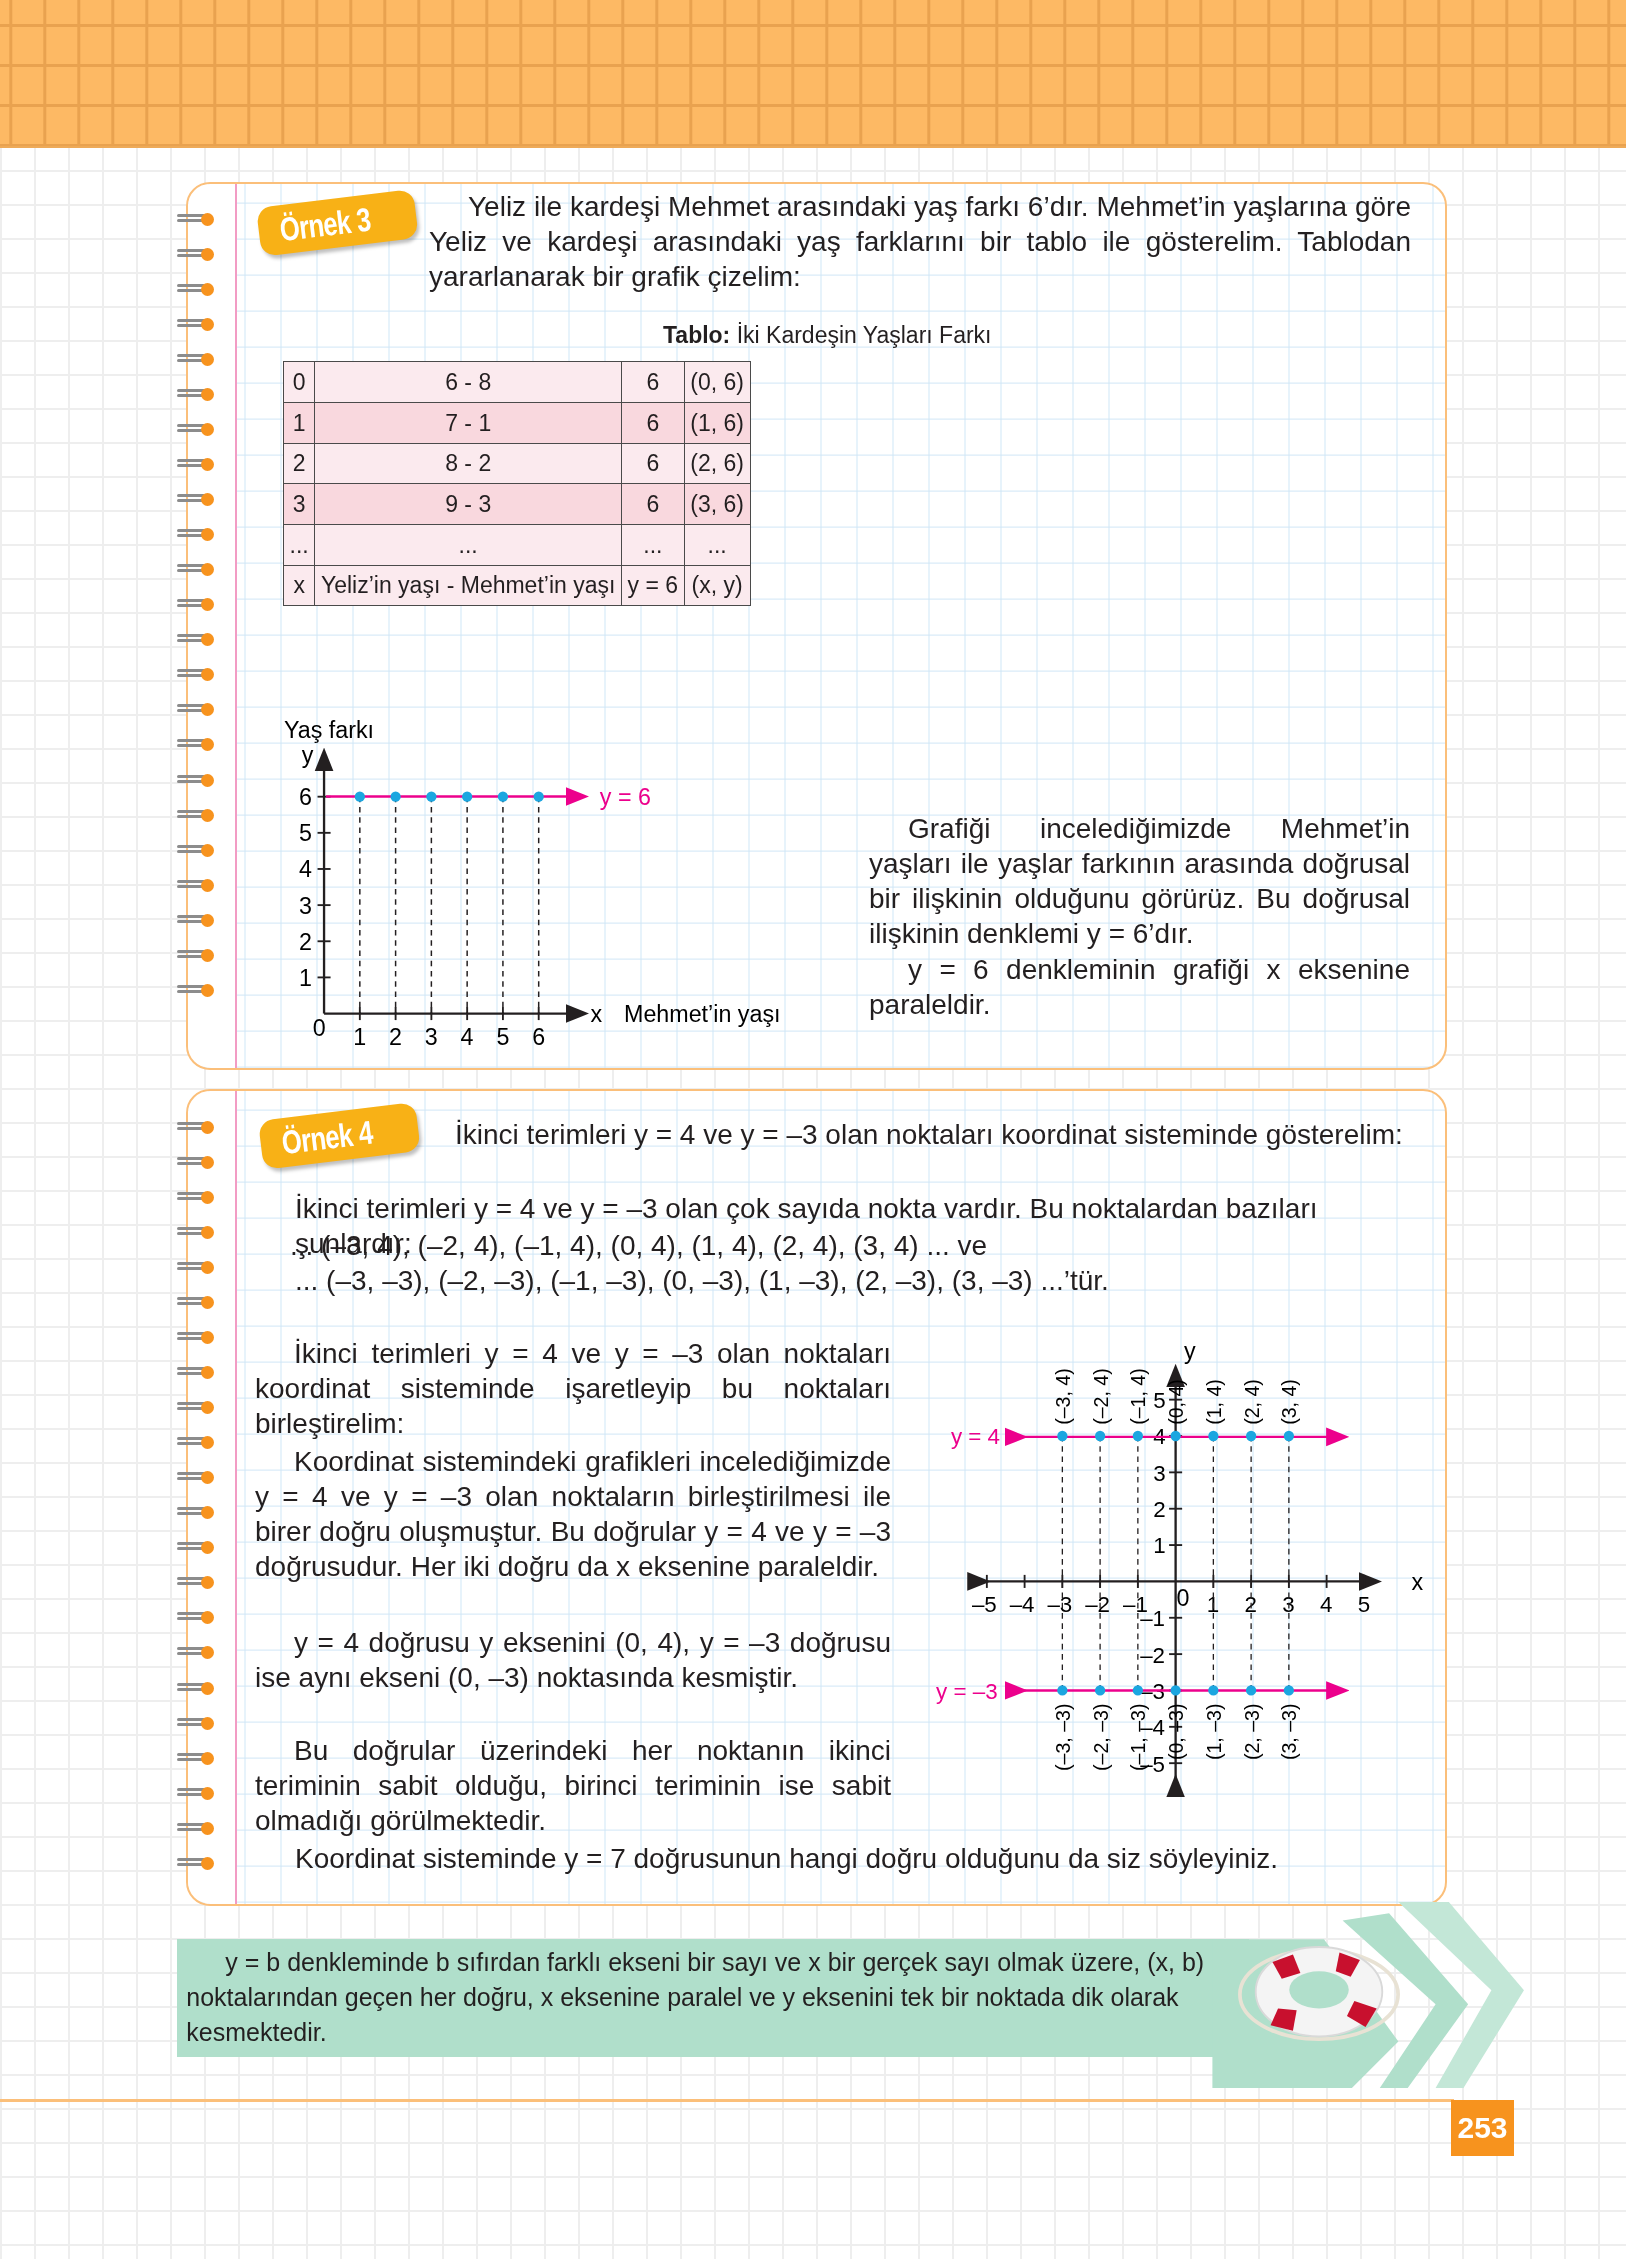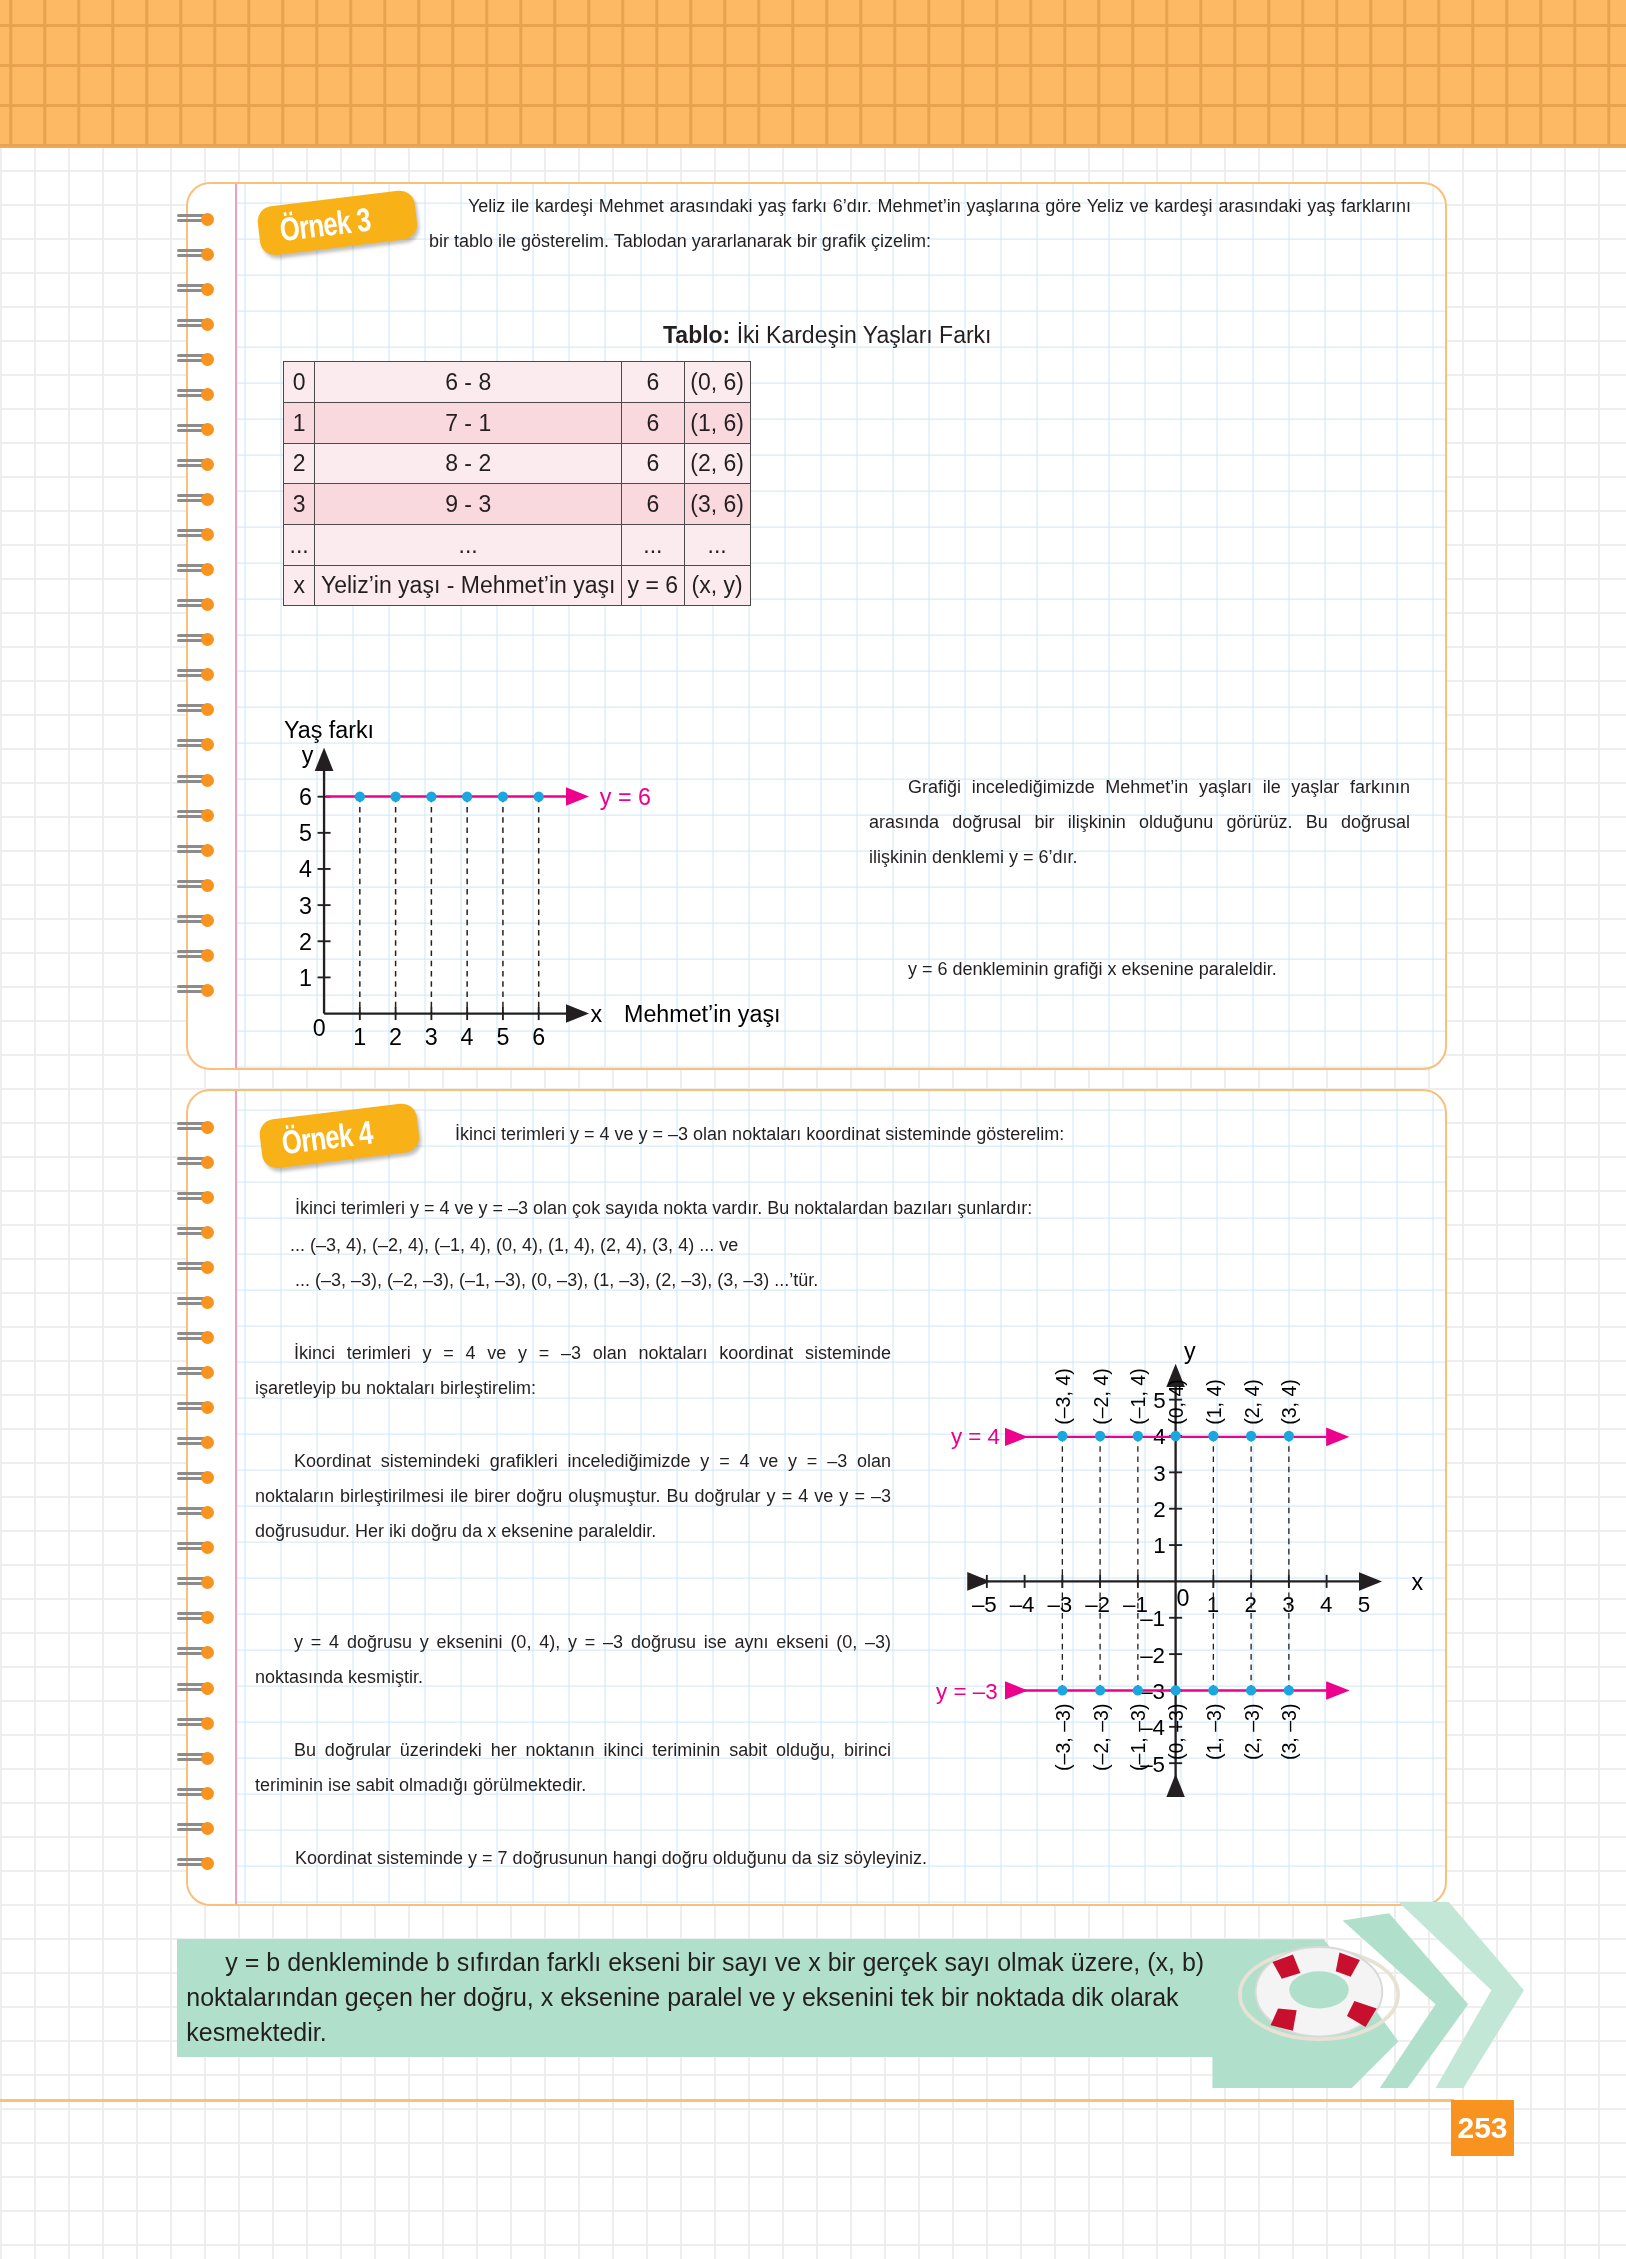--- a/index.html
+++ b/index.html
@@ -40,21 +40,21 @@
   .ring .wire{position:absolute;left:0;width:28px;height:2.8px;background:#8c8c8c;border-radius:1.9px;}
   .ring .dot{position:absolute;left:24px;top:1.9px;width:13px;height:13px;border-radius:50%;background:#f7931e;}
   .badge{
     position:absolute;background:#f8b116;color:#fff;font-weight:bold;
     font-family:"Liberation Sans", sans-serif;font-size:33px;
     padding:5.6px 20.5px;border-radius:15px;transform:rotate(-7deg);
     box-shadow:1.9px 3.7px 3.7px rgba(0,0,0,.25);letter-spacing:-0.9px;
     transform-origin:left center;
   }
   .badge span{display:inline-block;transform:scaleX(.78);transform-origin:left;}
-  .txt{position:absolute;font-size:18px;line-height:35px;color:#231f20;}
+  .txt{position:absolute;font-size:28px;line-height:35px;color:#231f20;}
   .indent{text-indent:39px;}
   .justify{text-align:justify;text-align-last:left;}
   table.tbl{position:absolute;left:283px;top:361px;border-collapse:collapse;font-size:23px;}
   table.tbl td,table.tbl th{border:1.9px solid #4a4a4a;text-align:center;padding:0 5.6px;}
   table.tbl th{background:#f9d8de;font-weight:bold;height:82px;line-height:33px;}
   table.tbl tr.odd td{background:#fbeaee;}
   table.tbl tr.even td{background:#f9d8de;}
   .caption{position:absolute;left:663px;top:322px;font-size:23px;}
   .info-band{
     position:absolute;left:177px;top:1939px;width:1072px;height:118px;
@@ -302,21 +302,21 @@
   <g id="g1pts">
       <circle cx="386.4" cy="855.2" r="5.5" fill="#1ba6e0"></circle>
       <circle cx="424.8" cy="855.2" r="5.5" fill="#1ba6e0"></circle>
       <circle cx="463.2" cy="855.2" r="5.5" fill="#1ba6e0"></circle>
       <circle cx="501.6" cy="855.2" r="5.5" fill="#1ba6e0"></circle>
       <circle cx="540" cy="855.2" r="5.5" fill="#1ba6e0"></circle>
       <circle cx="578.4" cy="855.2" r="5.5" fill="#1ba6e0"></circle>
     </g>
 </svg>
 
-<div class="txt indent justify" style="left:869px;top:770px;width:541px;">Grafiği incelediğimizde Mehmet’in yaşları ile yaşlar farkının arasında doğrusal bir ilişkinin olduğunu görürüz. Bu doğrusal ilişkinin denklemi y = 6’dır.</div>
+<div class="txt indent justify" style="left:869px;top:811px;width:541px;">Grafiği incelediğimizde Mehmet’in yaşları ile yaşlar farkının arasında doğrusal bir ilişkinin olduğunu görürüz. Bu doğrusal ilişkinin denklemi y = 6’dır.</div>
 <div class="txt indent justify" style="left:869px;top:952px;width:541px;">y = 6 denkleminin grafiği x eksenine paraleldir.</div>
 
 <div class="card" style="top:1089px;height:813px;">
   <div class="left-strip"></div>
   <div class="margin-line"></div>
 </div>
 <div id="rings2">
     <div class="ring" style="left: 177px; top: 1119px;">
       <div class="wire" style="top:2.8px"></div>
       <div class="wire" style="top:8.4px"></div>

